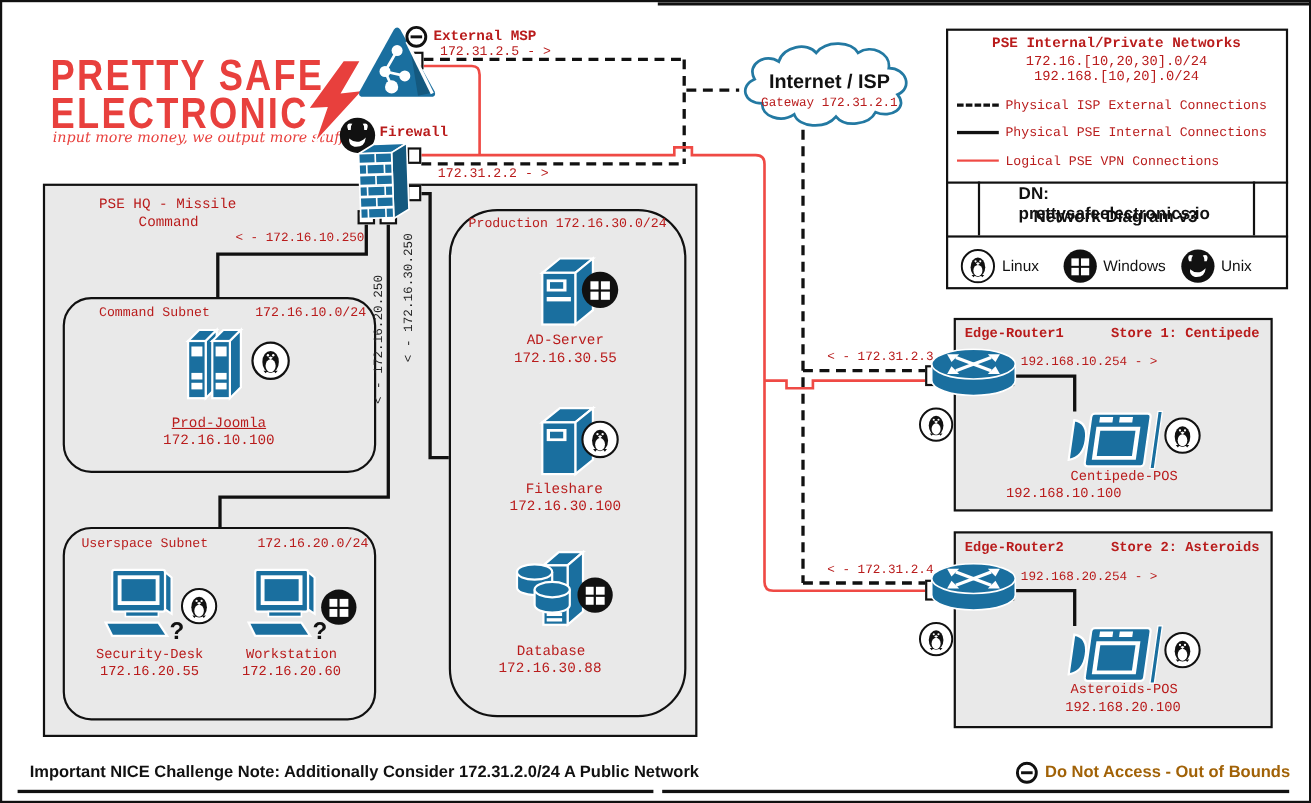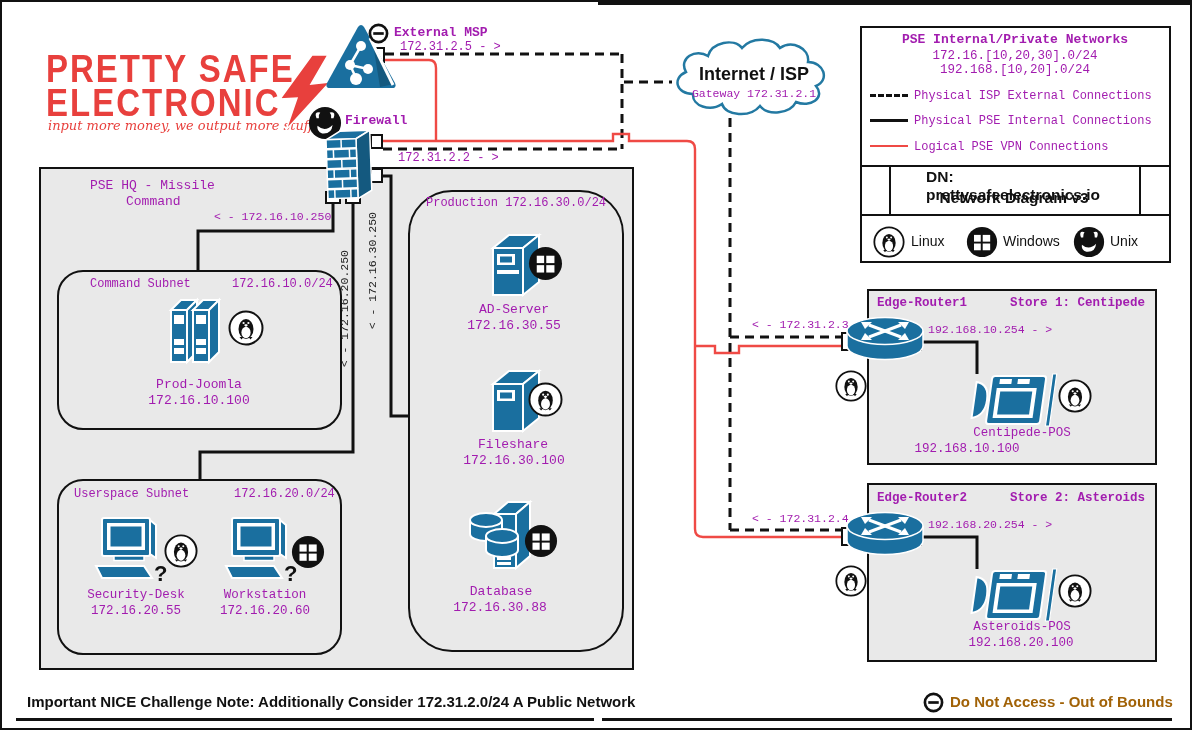--- a/index.html
+++ b/index.html
@@ -1,19 +1,19 @@
 <!DOCTYPE html>
 <html><head>
 <meta charset="utf-8">
 <style>
   html,body{margin:0;padding:0;background:#fff;}
   #canvas{position:relative;width:1192px;height:730px;background:#fff;border:2px solid #111;box-sizing:border-box;overflow:hidden;
           font-family:"Liberation Sans",sans-serif;}
   .abs{position:absolute;}
-  .mono{font-family:"Liberation Mono","DejaVu Sans Mono",monospace;color:#a21caf;white-space:nowrap;}
+  .mono{font-family:"Liberation Mono","DejaVu Sans Mono",monospace;color:#b91c1c;white-space:nowrap;}
   .lbl{font-size:12px;line-height:1.1;}
   .lbl-sm{font-size:11.5px;line-height:1.1;}
   .lbl-node{font-size:13px;line-height:1.1;}
   .bold{font-weight:bold;}
   .ctr{transform:translateX(-50%);}
   .vlabel{font-family:"Liberation Mono","DejaVu Sans Mono",monospace;font-size:11.5px;color:#222;
           writing-mode:vertical-rl;transform:rotate(180deg);white-space:nowrap;}
   .box{position:absolute;background:#e9e9e9;border:2.5px solid #111;box-sizing:border-box;}
   .rbox{border-radius:26px;}
   .pbox{border-radius:44px;}
@@ -215,21 +215,21 @@
   </svg>
   <svg class="icon" style="left:226px;top:308px;" width="36" height="36" viewBox="0 0 36 36">
     <circle cx="18" cy="18" r="16.5" fill="#fff" stroke="#111" stroke-width="2"></circle>
     <ellipse cx="18" cy="19" rx="7.5" ry="10" fill="#111"></ellipse>
     <ellipse cx="18" cy="22.5" rx="4.6" ry="5.8" fill="#fff"></ellipse>
     <circle cx="15.6" cy="13" r="1.1" fill="#fff"></circle>
       <circle cx="20.4" cy="13" r="1.1" fill="#fff"></circle>
     <polygon points="16,15 18,17 20,15 18,14" fill="#fff"></polygon>
     <path d="M11.5 27 h4 l-2 2.4 Z M20.5 27 h4 l-2 2.4 Z" fill="#111"></path>
   </svg>
-  <div class="txt mono lbl-node ctr" style="left:197px;top:376px;">Prod-Joomla</div>
+  <div class="txt mono lbl-node ctr" style="left:197px;top:376px;text-decoration:underline;">Prod-Joomla</div>
   <div class="txt mono lbl-node ctr" style="left:197px;top:392px;">172.16.10.100</div>
 
   <div class="txt mono lbl" style="left:72px;top:486px;">Userspace Subnet</div>
   <div class="txt mono lbl" style="left:232px;top:486px;">172.16.20.0/24</div>
   <svg class="icon" style="left:92px;top:514px;" width="74" height="70" viewBox="0 0 74 70">
     <g fill="#1a6f9f" stroke="#fff" stroke-width="2">
       <polygon points="56,4 62,9 62,42 56,38"></polygon>
       <rect x="8" y="2" width="48" height="38" rx="2"></rect>
     </g>
     <rect x="13" y="7" width="38" height="27" fill="#fff"></rect>

